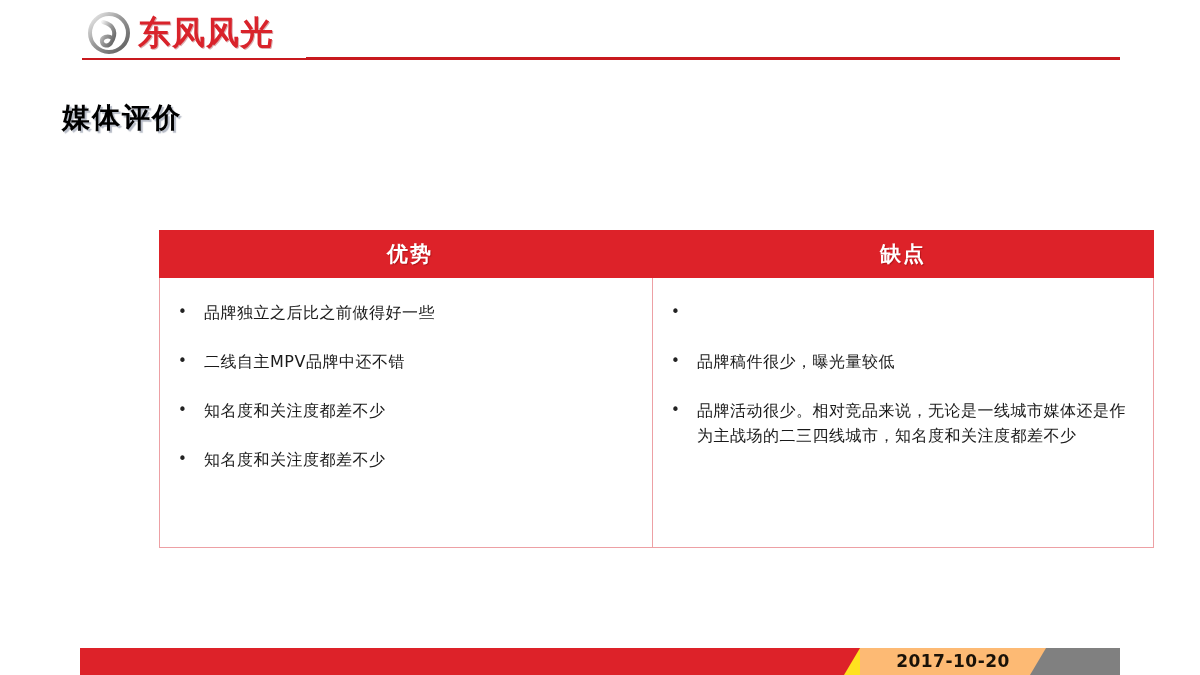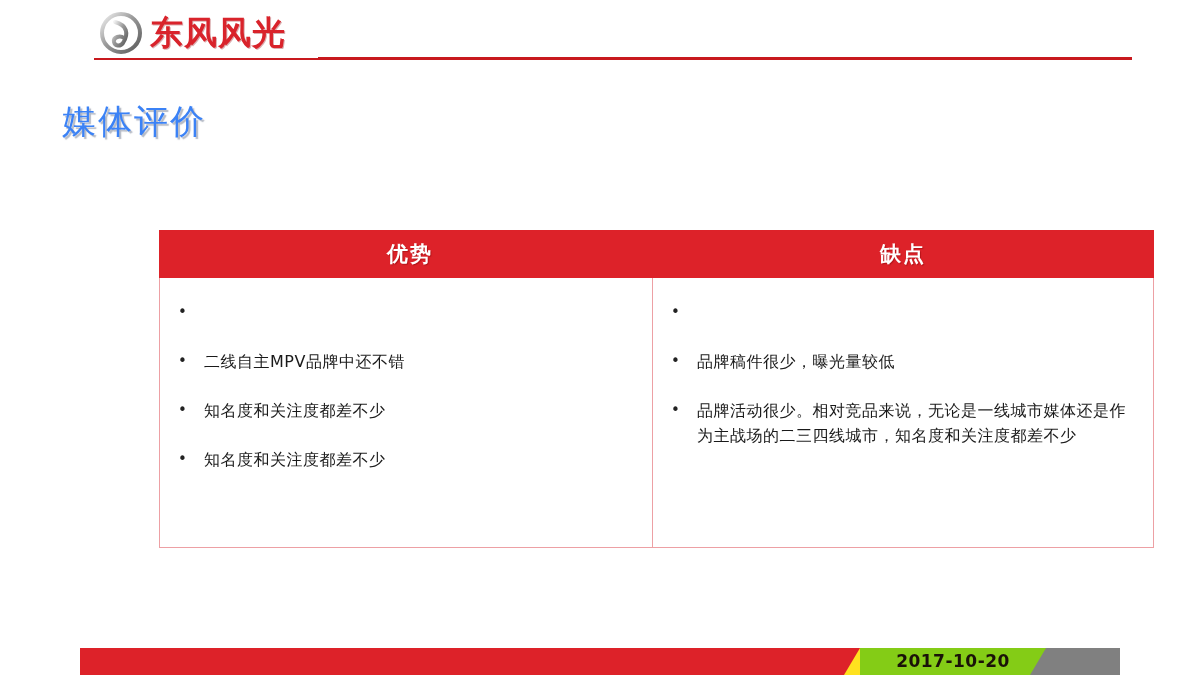--- a/index.html
+++ b/index.html
@@ -11,21 +11,21 @@
     height: 675px;
     background: #ffffff;
     font-family: "Liberation Sans", "DejaVu Sans", sans-serif;
     overflow: hidden;
     position: relative;
   }
 
   
   .slide-header {
     position: absolute;
-    left: 12px;
+    left: 0;
     top: 0;
     width: 1088px;
     height: 62px;
   }
   .brand-logo {
     position: absolute;
     left: 88px;
     top: 11px;
     height: 44px;
     display: flex;
@@ -64,23 +64,23 @@
     height: 3px;
     background: #ffffff;
   }
 
   
   .page-title {
     position: absolute;
     left: 62px;
     top: 99px;
     font-family: "DejaVu Sans", "Liberation Sans", sans-serif;
-    font-size: 34px;
-    font-weight: normal;
-    color: #3b82f6;
+    font-size: 28px;
+    font-weight: bold;
+    color: #000000;
     letter-spacing: 2px;
     text-shadow: 2px 2px 1px rgba(120,130,150,0.55);
   }
 
   
   .cards {
     position: absolute;
     left: 0;
     top: 0;
     width: 1200px;
@@ -176,21 +176,21 @@
     border-style: solid;
     border-width: 0 0 27px 16px;
     border-color: transparent transparent #dd2229 transparent;
   }
   .footer-yellow {
     position: absolute;
     left: 860px;
     bottom: 0;
     width: 186px;
     height: 27px;
-    background: #84cc16;
+    background: #fdba74;
   }
   .footer-yellow::before {
     content: "";
     position: absolute;
     left: -16px;
     top: 0;
     width: 0;
     height: 0;
     border-style: solid;
     border-width: 0 0 27px 16px;
@@ -270,20 +270,21 @@
 <div class="cards">
 
   <div class="card left">
     <div class="card-header">
       <span class="card-header-text">优势</span>
     </div>
     <div class="card-body">
       <ul class="bullet-list">
         <li class="bullet-item">
           <span class="bullet-dot">•</span>
+          <span class="bullet-text">品牌独立之后比之前做得好一些</span>
         </li>
         <li class="bullet-item">
           <span class="bullet-dot">•</span>
           <span class="bullet-text">二线自主MPV品牌中还不错</span>
         </li>
         <li class="bullet-item">
           <span class="bullet-dot">•</span>
           <span class="bullet-text">知名度和关注度都差不少</span>
         </li>
         <li class="bullet-item">

